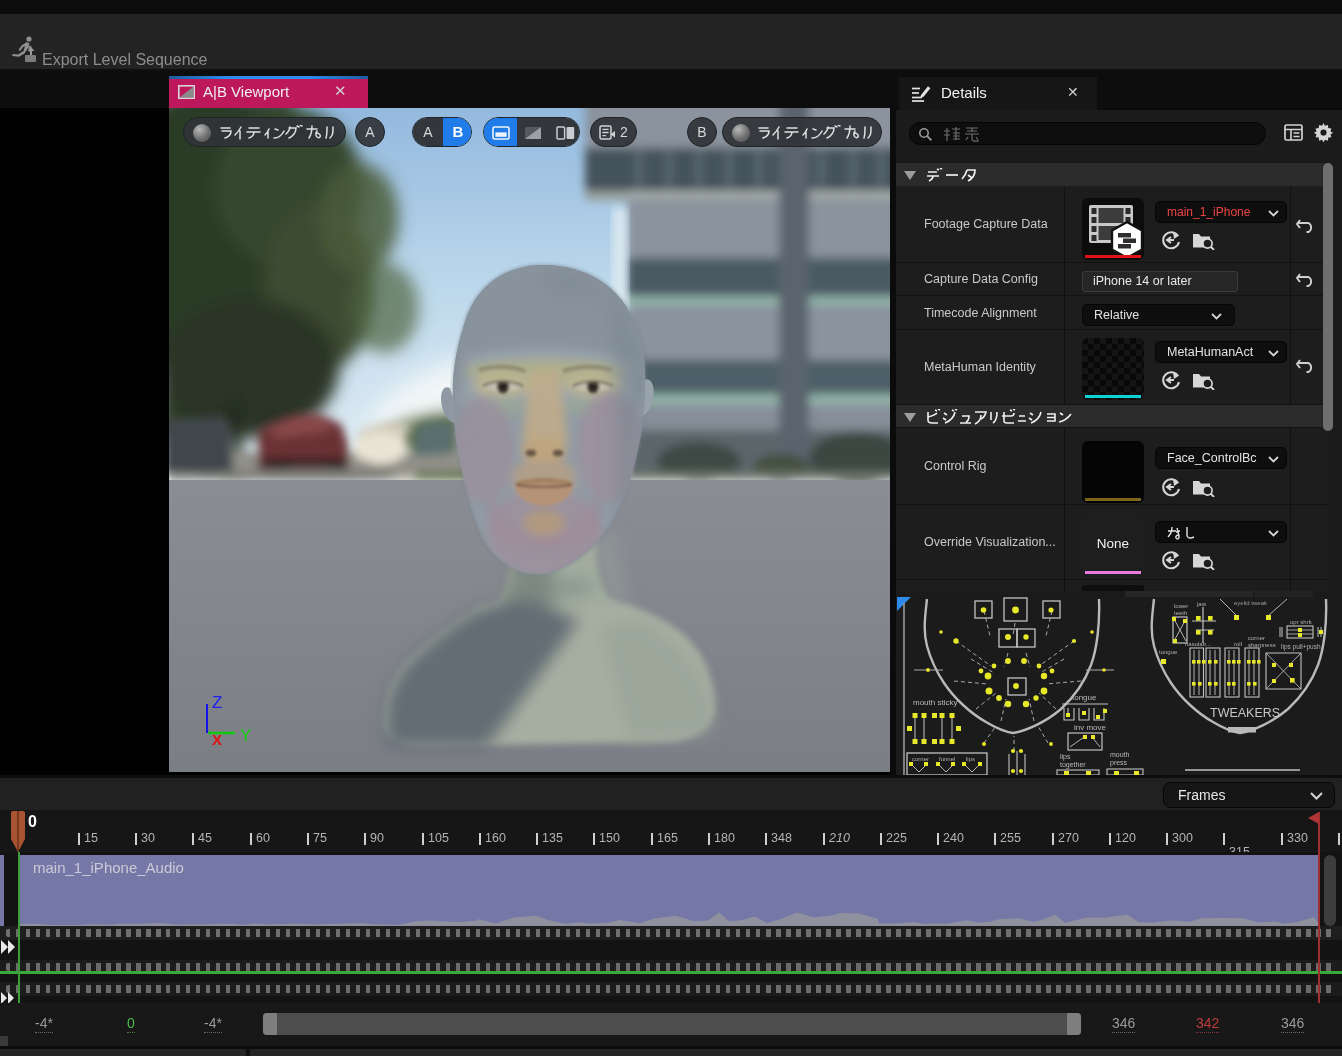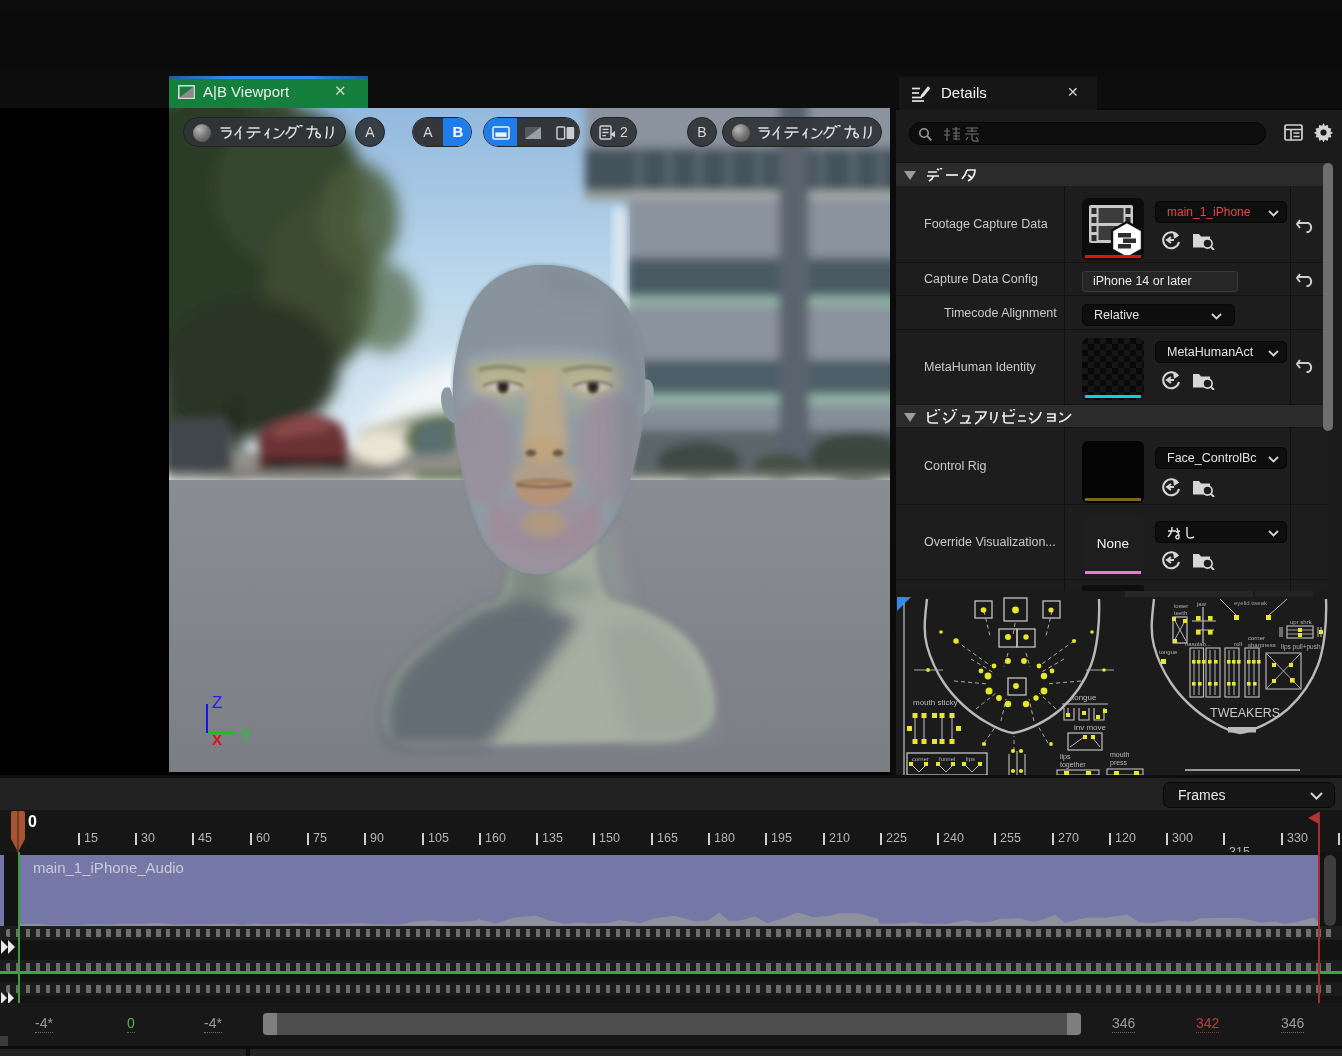--- a/index.html
+++ b/index.html
@@ -6,26 +6,40 @@
   html,body { width:1342px; height:1056px; background:#0b0b0b; overflow:hidden;
     font-family:"Liberation Sans", sans-serif; }
   .abs { position:absolute; }
   #stage { position:relative; width:1342px; height:1056px; }
 </style>
 </head>
 <body>
 <div id="stage">
 
   <div class="abs" style="left:0;top:0;width:1342px;height:14px;background:#0c0c0c;"></div>
+  <div class="abs" style="left:0;top:14px;width:1342px;height:57px;background:#232323;border-bottom:2px solid #101010;">
+    <svg class="abs" style="left:12px;top:20px" width="28" height="28" viewBox="0 0 28 28">
+      <g fill="#8f8f8f">
+        <circle cx="17" cy="5" r="2.6"></circle>
+        <path d="M15 8 L9.5 11.5 L6.5 16 L8.3 17 L11 13 L13 12 L11.5 17 L6 20.5 L0.5 20 L0.3 22 L7 22.8 L12.5 19.4 L16 14 L17.5 9.5 Z"></path>
+        <path d="M19 11.5 L15.8 12.2 L17.6 18 L20.5 17 Z" opacity="0.9"></path>
+      </g>
+      <g fill="#7d7d7d">
+        <rect x="13" y="21" width="11" height="7" rx="1"></rect>
+        <path d="M18 21 v-4 l-2.6 0 3.6-4 3.6 4 -2.6 0 v4 z" fill="#9a9a9a"></path>
+      </g>
+    </svg>
+    <div class="abs" style="left:42px;top:20px;font-size:16px;color:#8d8d8d;line-height:52px;">Export Level Sequence</div>
+  </div>
 
   <div class="abs" style="left:0;top:71px;width:1342px;height:37px;background:#0d0d0d;"></div>
 
   <div class="abs" style="left:0;top:108px;width:169px;height:670px;background:#010101;"></div>
 
-  <div class="abs" style="left:169px;top:76px;width:199px;height:32px;background:#15803d;">
+  <div class="abs" style="left:169px;top:76px;width:199px;height:32px;background:#be185d;">
     <div class="abs" style="left:0;top:0;width:199px;height:3px;background:linear-gradient(90deg,#1e5c9e,#2e8bec 30%,#2e8bec 70%,#1e5c9e);"></div>
     <svg class="abs" style="left:9px;top:9px" width="17" height="14" viewBox="0 0 17 14">
       <rect x="0.8" y="0.8" width="15.4" height="12.4" fill="none" stroke="#d8d8d8" stroke-width="1.6"></rect>
       <path d="M1.5 12.5 L15.5 12.5 L15.5 1.5 Z" fill="#8a8a8a"></path>
     </svg>
     <div class="abs" style="left:34px;top:0;height:32px;line-height:31px;font-size:15px;color:#efefef;">A|B Viewport</div>
     <div class="abs" style="left:165px;top:0;height:32px;line-height:30px;font-size:15px;color:#cfcfcf;">✕</div>
   </div>
 
   <div class="abs" style="left:899px;top:77px;width:198px;height:33px;background:#161616;">
@@ -369,21 +383,21 @@
     <div class="abs" style="left:0;top:395px;width:432px;height:75px;background:#1d1d1d;border-bottom:1px solid #121212;"></div>
     <div class="abs" style="left:0;top:470px;width:432px;height:11px;background:#1d1d1d;"></div>
 
     <div class="abs" style="left:168px;top:76px;width:1px;height:218px;background:#111;"></div>
     <div class="abs" style="left:168px;top:318px;width:1px;height:163px;background:#111;"></div>
     <div class="abs" style="left:394px;top:76px;width:1px;height:218px;background:#111;"></div>
     <div class="abs" style="left:394px;top:318px;width:1px;height:163px;background:#111;"></div>
 
     <div class="abs" style="left:28px;top:76px;height:77px;line-height:77px;font-size:12.5px;color:#c9c9c9;">Footage Capture Data</div>
     <div class="abs" style="left:28px;top:153px;height:33px;line-height:33px;font-size:12.5px;color:#c9c9c9;">Capture Data Config</div>
-    <div class="abs" style="left:28px;top:186px;height:34px;line-height:34px;font-size:12.5px;color:#c9c9c9;margin-left:20px;">Timecode Alignment</div>
+    <div class="abs" style="left:28px;top:186px;height:34px;line-height:34px;font-size:12.5px;color:#c9c9c9;">Timecode Alignment</div>
     <div class="abs" style="left:28px;top:220px;height:74px;line-height:74px;font-size:12.5px;color:#c9c9c9;">MetaHuman Identity</div>
     <div class="abs" style="left:28px;top:318px;height:77px;line-height:77px;font-size:12.5px;color:#c9c9c9;">Control Rig</div>
     <div class="abs" style="left:28px;top:395px;height:75px;line-height:75px;font-size:12.5px;color:#c9c9c9;">Override Visualization...</div>
 
     <div class="abs" style="left:186px;top:88px;width:62px;height:62px;background:#0c0c0c;border-radius:6px;">
       <svg class="abs" style="left:7px;top:7px" width="44" height="38" viewBox="0 0 44 38">
         <rect x="0" y="0" width="44" height="38" rx="2" fill="#c9c9c9"></rect>
         <rect x="9.5" y="3" width="25" height="15" fill="#3c3c3c"></rect>
         <rect x="9.5" y="21" width="25" height="14" fill="#3c3c3c"></rect>
         <g fill="#2a2a2a">
@@ -774,23 +788,23 @@
       <div class="abs" style="left:485px;top:21px;font-size:12.5px;color:#b4b4b4;">160</div>
       <div class="abs" style="left:536px;top:23px;width:2px;height:12px;background:#cfcfcf;"></div>
       <div class="abs" style="left:542px;top:21px;font-size:12.5px;color:#b4b4b4;">135</div>
       <div class="abs" style="left:593px;top:23px;width:2px;height:12px;background:#cfcfcf;"></div>
       <div class="abs" style="left:599px;top:21px;font-size:12.5px;color:#b4b4b4;">150</div>
       <div class="abs" style="left:651px;top:23px;width:2px;height:12px;background:#cfcfcf;"></div>
       <div class="abs" style="left:657px;top:21px;font-size:12.5px;color:#b4b4b4;">165</div>
       <div class="abs" style="left:708px;top:23px;width:2px;height:12px;background:#cfcfcf;"></div>
       <div class="abs" style="left:714px;top:21px;font-size:12.5px;color:#b4b4b4;">180</div>
       <div class="abs" style="left:765px;top:23px;width:2px;height:12px;background:#cfcfcf;"></div>
-      <div class="abs" style="left:771px;top:21px;font-size:12.5px;color:#b4b4b4;">195</div>
+      <div class="abs" style="left:771px;top:21px;font-size:12.5px;color:#b4b4b4;">348</div>
       <div class="abs" style="left:823px;top:23px;width:2px;height:12px;background:#cfcfcf;"></div>
-      <div class="abs" style="left:829px;top:21px;font-size:12.5px;color:#b4b4b4;">210</div>
+      <div class="abs" style="left:829px;top:21px;font-size:12.5px;color:#b4b4b4;font-style:italic;">210</div>
       <div class="abs" style="left:880px;top:23px;width:2px;height:12px;background:#cfcfcf;"></div>
       <div class="abs" style="left:886px;top:21px;font-size:12.5px;color:#b4b4b4;">225</div>
       <div class="abs" style="left:937px;top:23px;width:2px;height:12px;background:#cfcfcf;"></div>
       <div class="abs" style="left:943px;top:21px;font-size:12.5px;color:#b4b4b4;">240</div>
       <div class="abs" style="left:994px;top:23px;width:2px;height:12px;background:#cfcfcf;"></div>
       <div class="abs" style="left:1000px;top:21px;font-size:12.5px;color:#b4b4b4;">255</div>
       <div class="abs" style="left:1052px;top:23px;width:2px;height:12px;background:#cfcfcf;"></div>
       <div class="abs" style="left:1058px;top:21px;font-size:12.5px;color:#b4b4b4;">270</div>
       <div class="abs" style="left:1109px;top:23px;width:2px;height:12px;background:#cfcfcf;"></div>
       <div class="abs" style="left:1115px;top:21px;font-size:12.5px;color:#b4b4b4;">120</div>

